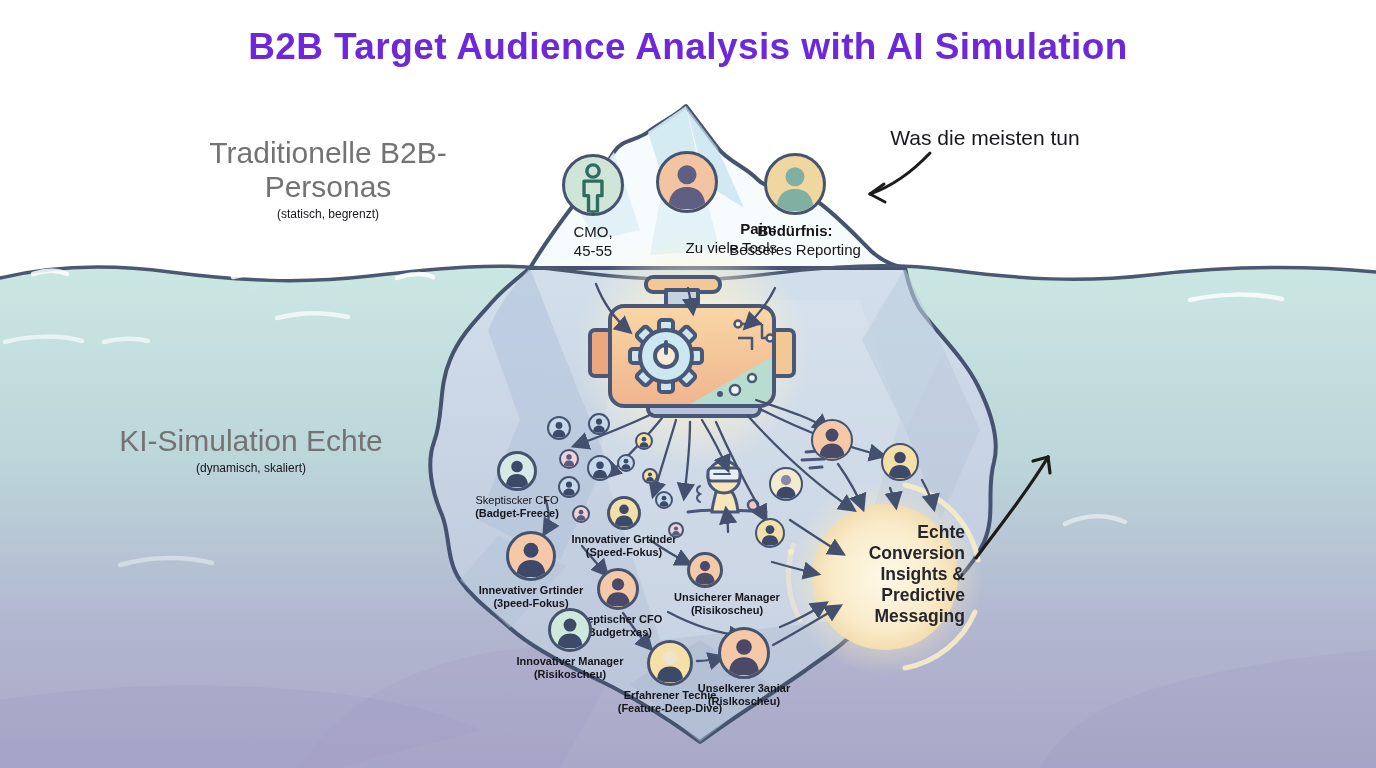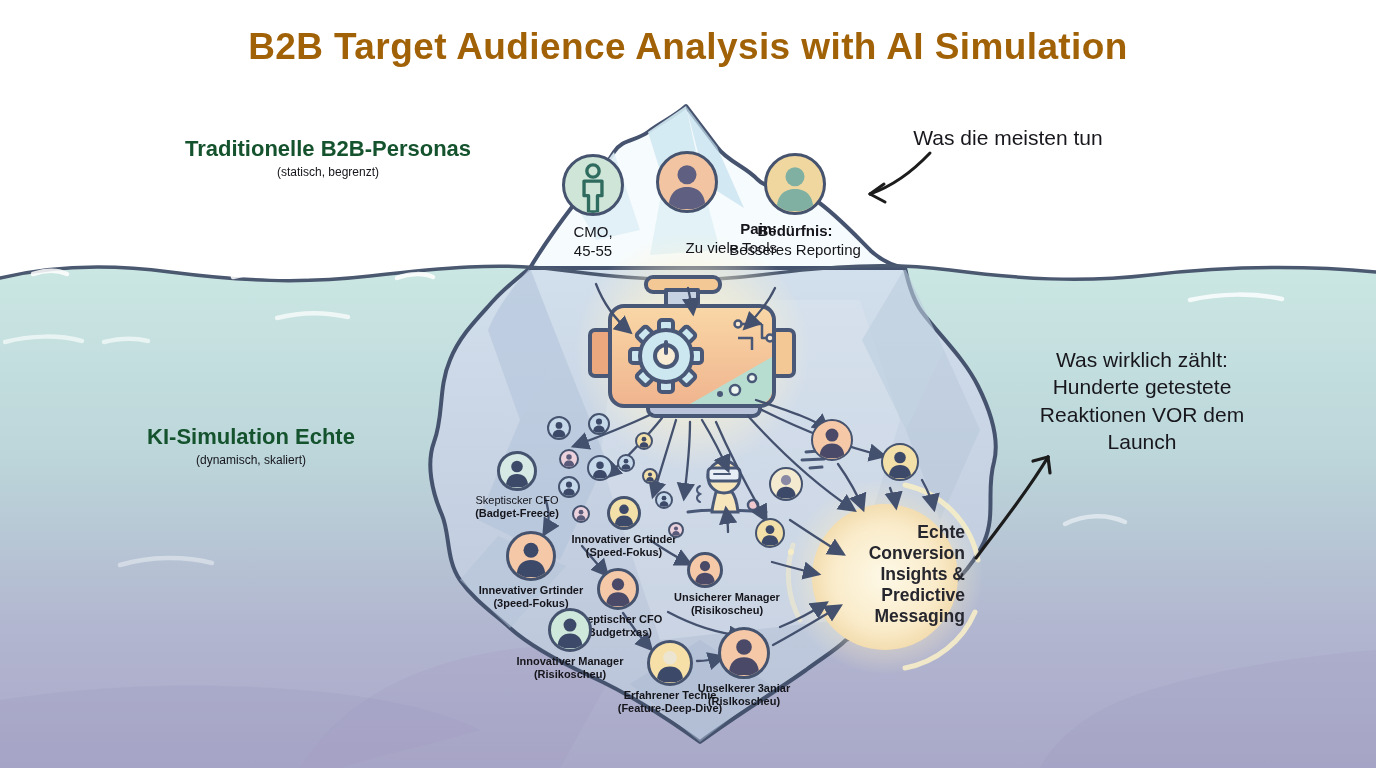--- a/index.html
+++ b/index.html
@@ -1,21 +1,21 @@
 <!DOCTYPE html>
 <html><head>
 <meta charset="utf-8">
 <style>
   html,body{margin:0;padding:0;background:#ffffff;font-family:"Liberation Sans",sans-serif;}
   #stage{position:relative;width:1376px;height:768px;overflow:hidden;background:#ffffff;}
   svg.scene{position:absolute;left:0;top:0;}
   .title{position:absolute;top:26px;left:0;width:100%;text-align:center;
-         font-size:37px;font-weight:bold;color:#a16207;letter-spacing:.4px;}
+         font-size:37px;font-weight:bold;color:#6d28d9;letter-spacing:.4px;}
   .hblock{position:absolute;text-align:center;}
-  .h-main{font-size:22px;font-weight:bold;color:#14532d;}
+  .h-main{font-size:30px;font-weight:normal;color:#737373;}
   .h-sub{font-size:12px;color:#15151b;margin-top:3px;}
   .annot{position:absolute;text-align:center;font-size:21px;color:#17171d;white-space:pre-line;line-height:1.3;}
   .insight{position:absolute;left:805px;top:522px;width:160px;text-align:right;
            font-weight:bold;font-size:17.5px;line-height:1.2;color:#26262e;white-space:pre-line;}
   .avatar{position:absolute;border-radius:50%;border:3px solid #46536f;box-sizing:border-box;
           overflow:hidden;}
   .avatar.tiny{border-width:2px;}
   .avatar svg{position:absolute;left:0;top:0;width:100%;height:100%;}
   .plabel{position:absolute;width:180px;text-align:center;color:#15151b;}
   .plabel.big{font-size:15px;line-height:1.25;}
@@ -211,26 +211,22 @@
   <div class="hblock" style="left:148px;top:136px;width:360px;">
     <div class="h-main">Traditionelle B2B-Personas</div>
     <div class="h-sub">(statisch, begrenzt)</div>
   </div>
 
   <div class="hblock" style="left:91px;top:424px;width:320px;">
     <div class="h-main">KI-Simulation Echte</div>
     <div class="h-sub">(dynamisch, skaliert)</div>
   </div>
 
-  <div class="annot" style="left:878px;top:124px;width:260px;">Was die meisten tun</div>
-
-  <div class="annot" style="left:1022px;top:346px;width:240px;">Was wirklich zählt:
-Hunderte getestete
-Reaktionen VOR dem
-Launch</div>
+  <div class="annot" style="left:855px;top:124px;width:260px;">Was die meisten tun</div>
+
 
   <div class="insight">Echte
 Conversion
 Insights &amp;
 Predictive
 Messaging</div>
 
 <div class="avatar top" style="left: 562px; top: 154px; width: 62px; height: 62px; background: rgb(207, 229, 216);">
       <svg viewBox="0 0 100 100">
         <circle cx="50" cy="25" r="11" fill="none" stroke="#2f6b5e" stroke-width="6"></circle>

